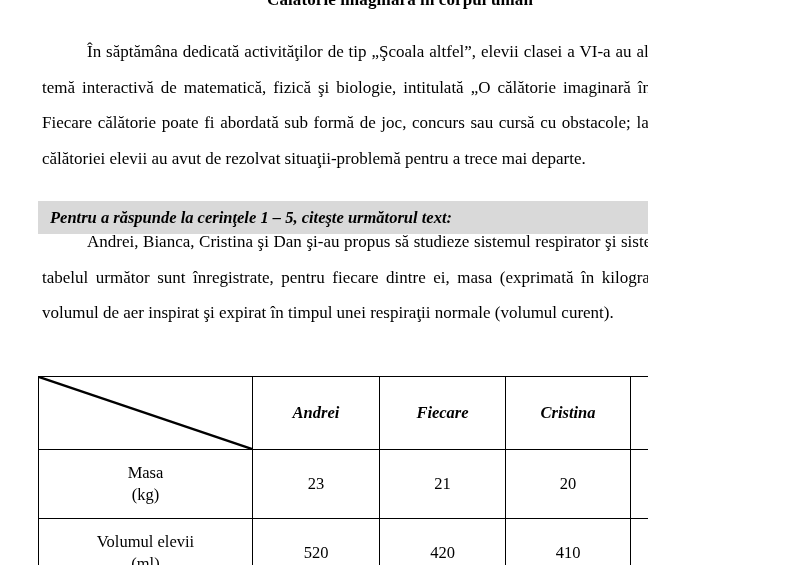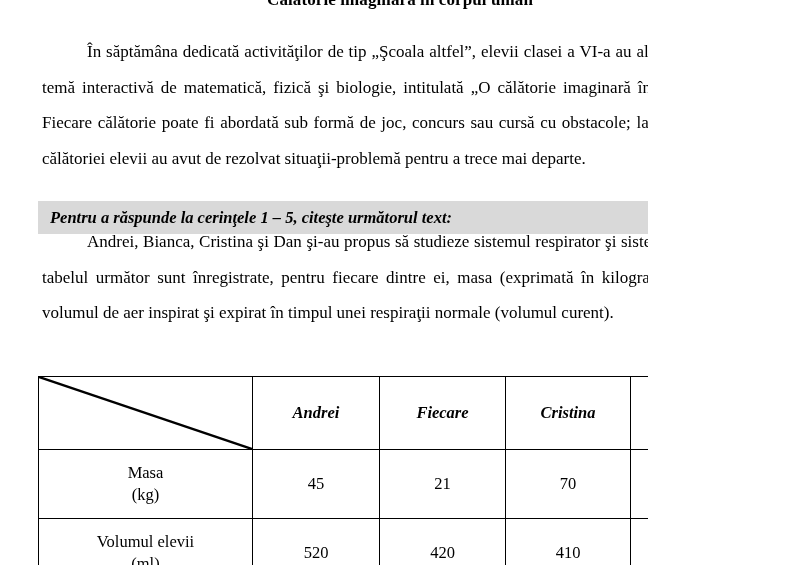--- a/index.html
+++ b/index.html
@@ -170,23 +170,23 @@
           <th class="head-name">Cristina</th>
           <th class="head-name">Dan</th>
         </tr>
       </thead>
       <tbody>
         <tr class="data-row">
           <td class="row-label">
             <span class="lbl-line1">Masa</span>
             <span class="lbl-line2">(kg)</span>
           </td>
-          <td class="num">45</td>
+          <td class="num">23</td>
           <td class="num">21</td>
-          <td class="num">70</td>
+          <td class="num">20</td>
           <td class="num">65</td>
         </tr>
         <tr class="data-row">
           <td class="row-label">
             <span class="lbl-line1">Volumul elevii</span>
             <span class="lbl-line2">(ml)</span>
           </td>
           <td class="num">520</td>
           <td class="num">420</td>
           <td class="num">410</td>

